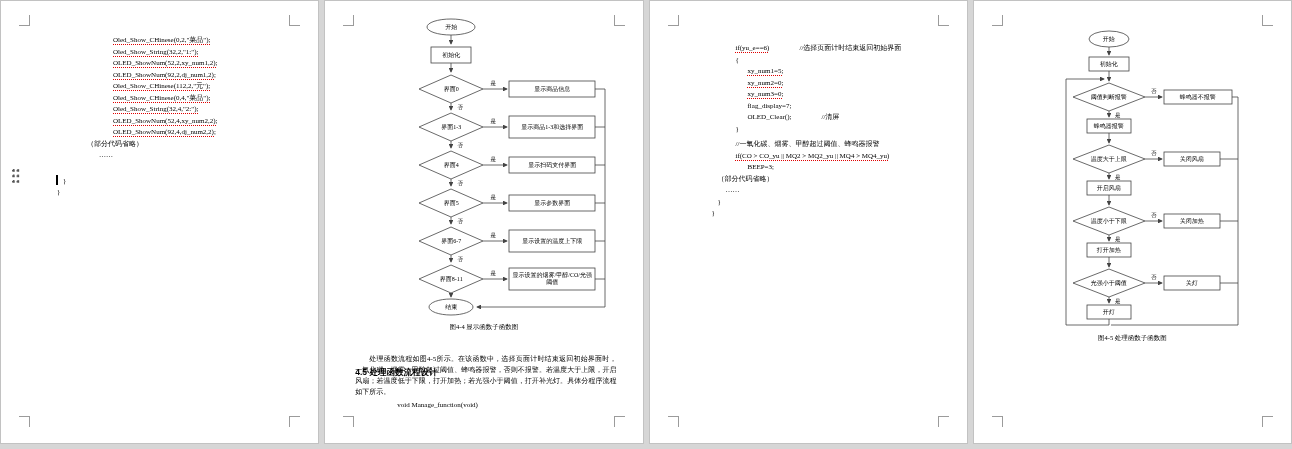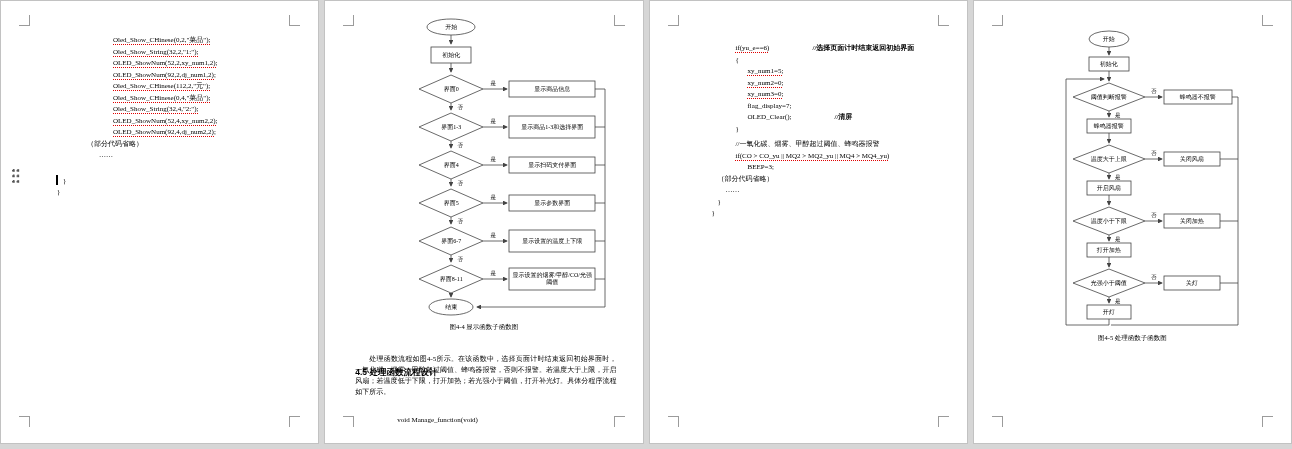--- a/index.html
+++ b/index.html
@@ -9,33 +9,33 @@
   .mark{position:absolute;width:10px;height:10px;border:0 solid #9b9b9b;}
   .mark.tl{left:18px;top:14px;border-right-width:1px;border-bottom-width:1px;}
   .mark.tr{right:18px;top:14px;border-left-width:1px;border-bottom-width:1px;}
   .mark.bl{left:18px;bottom:16px;border-right-width:1px;border-top-width:1px;}
   .mark.br{right:18px;bottom:16px;border-left-width:1px;border-top-width:1px;}
   
   .codeblock{position:absolute;}
   .cl{font:7px/11.5px "Liberation Serif","DejaVu Serif",serif;color:#000;white-space:pre;}
   .u{text-decoration:underline;text-decoration-style:dotted;text-decoration-color:#e00000;text-underline-offset:2px;}
   .ind{padding-left:12px;}
-  .cmt{margin-left:43px;font-weight:bold;}
+  .cmt{margin-left:30px;}
   
   .flow{position:absolute;}
   .flow svg{position:absolute;left:0;top:0;}
   .flow svg *{fill:none;stroke:#444;stroke-width:0.8;}
   .flow svg .ah{fill:#444;stroke:none;}
   .fl{position:absolute;display:flex;align-items:center;justify-content:center;text-align:center;
       font:6px/7px "Liberation Serif","DejaVu Serif",serif;color:#000;}
   .fl.tiny{font-size:5.5px;}
   .caption{position:absolute;left:0;right:0;text-align:center;font:6.5px "Liberation Serif","DejaVu Serif",serif;color:#000;}
   .heading{position:absolute;font:bold 8.5px "Liberation Sans","DejaVu Sans",sans-serif;color:#000;margin-top:29px;}
   .para{position:absolute;font:7px/11px "Liberation Serif","DejaVu Serif",serif;color:#000;text-align:justify;text-indent:14px;}
-  .codeline-single{position:absolute;font:7px "Liberation Serif","DejaVu Serif",serif;color:#000;margin-top:15px;}
+  .codeline-single{position:absolute;font:7px "Liberation Serif","DejaVu Serif",serif;color:#000;}
   
   .drag-dots{position:absolute;left:11px;top:168px;width:9px;height:16px;
      background-image:radial-gradient(circle at 1.5px 1.5px,#555 1.2px,transparent 1.5px);
      background-size:4.5px 5.5px;}
   .caret{position:absolute;left:55px;top:174px;width:2px;height:10px;background:#000;}
 </style>
 </head>
 <body>
 
 <div class="canvas">

